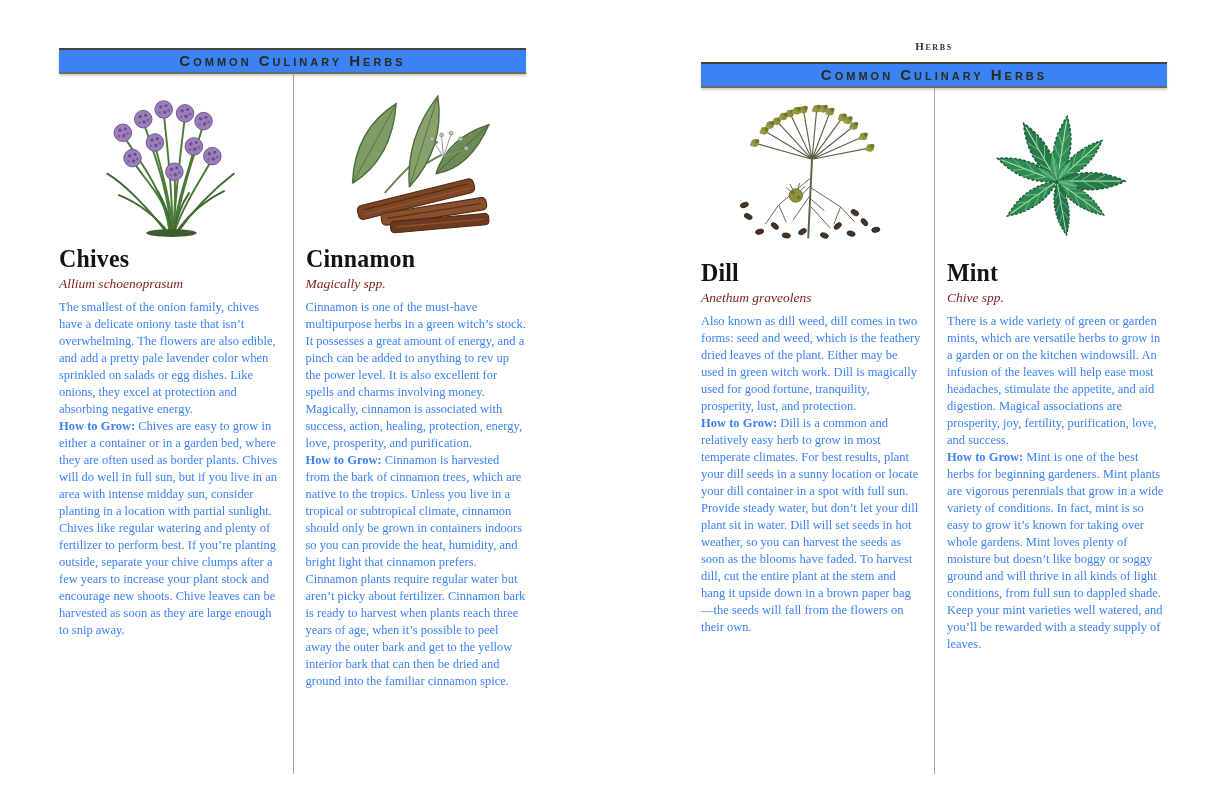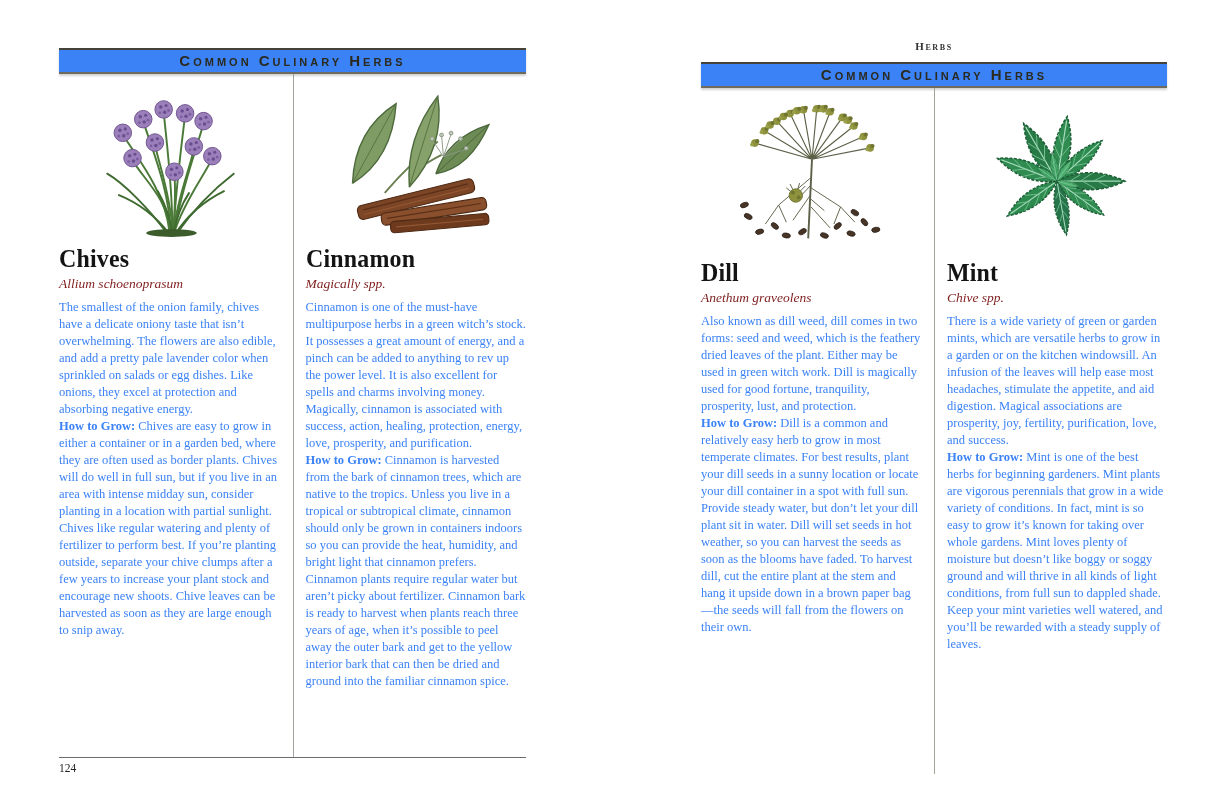--- a/index.html
+++ b/index.html
@@ -148,24 +148,20 @@
             </g>
           </svg>
         </div>
         <h2 class="herb-name">Cinnamon</h2>
         <p class="latin">Magically spp.</p>
         <p class="desc">Cinnamon is one of the must-have multipurpose herbs in a green witch’s stock. It possesses a great amount of energy, and a pinch can be added to anything to rev up the power level. It is also excellent for spells and charms involving money. Magically, cinnamon is associated with success, action, healing, protection, energy, love, prosperity, and purification.</p>
         <p class="grow"><strong>How to Grow:</strong> <span>Cinnamon is harvested from the bark of cinnamon trees, which are native to the tropics. Unless you live in a tropical or subtropical climate, cinnamon should only be grown in containers indoors so you can provide the heat, humidity, and bright light that cinnamon prefers. Cinnamon plants require regular water but aren’t picky about fertilizer. Cinnamon bark is ready to harvest when plants reach three years of age, when it’s possible to peel away the outer bark and get to the yellow interior bark that can then be dried and ground into the familiar cinnamon spice.</span></p>
       </article>
     </div>
 
-    <div class="footer">
-      <div class="rule"></div>
-      <div class="pagenum">124</div>
-    </div>
   </section>
 
   <section class="page right">
     <div class="running-head">Herbs</div>
     <div class="banner">Common Culinary Herbs</div>
 
     <div class="columns">
 
       <article class="col first">
         <div class="illus">

